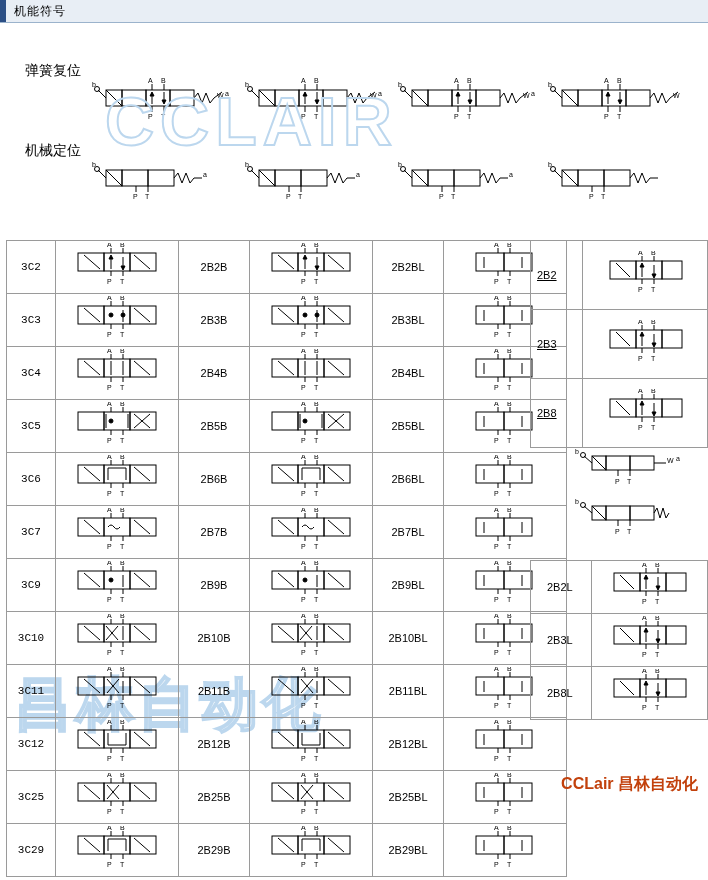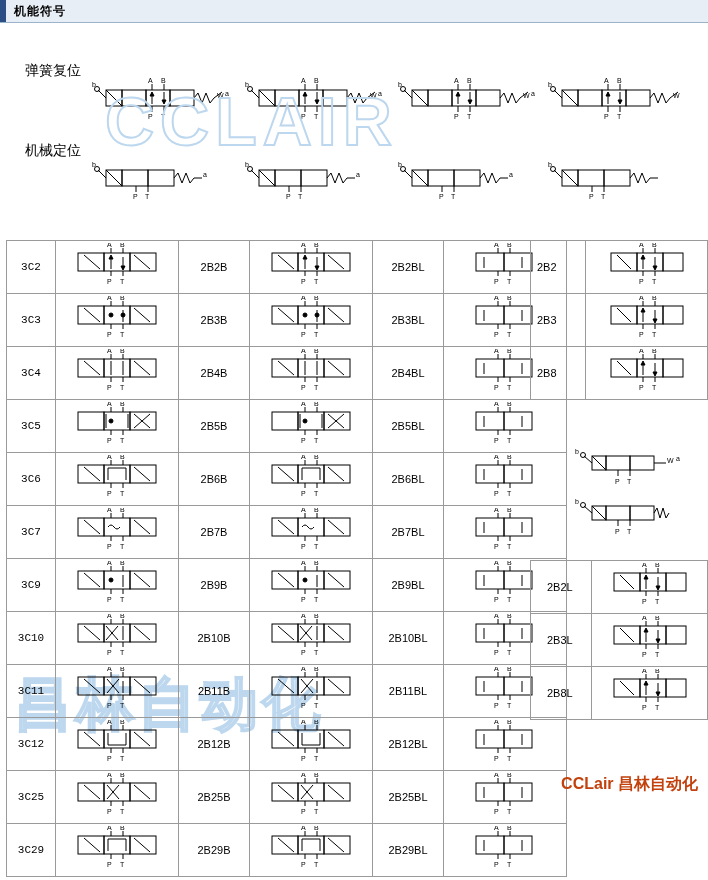--- a/index.html
+++ b/index.html
@@ -15,21 +15,21 @@
   .header{
     position:absolute;left:0;top:0;width:708px;height:22px;
     background:#e8eef5;
     border-bottom:1px solid #9bb3cc;
   }
   .header .bar{
     position:absolute;left:0;top:0;width:6px;height:22px;background:#2b4f85;
   }
   .header .title{
     position:absolute;left:14px;top:3px;
-    font-size:12px;font-weight:bold;color:#000;
+    font-size:12px;font-weight:normal;color:#000;
     letter-spacing:1px;
   }
   
   .toplabel{
     position:absolute;font-size:14px;color:#000;
   }
   #lbl-spring{left:25px;top:62px;}
   #lbl-detent{left:25px;top:142px;}
 
   
@@ -69,22 +69,22 @@
   td.code{width:48px;font-size:11px;text-align:left;padding-left:6px;font-family:Liberation Mono, monospace;}
   td.sym-cell{width:122px;}
   td.code2{width:70px;text-align:left;padding-left:6px;}
 
   
   table.grid2{
     position:absolute;left:530px;top:240px;
     border-collapse:collapse;table-layout:fixed;
   }
   table.grid2 td{
-    border:1px solid #9a9a9a;padding:0;vertical-align:middle;
-    text-align:center;font-size:11px;height:52px;
+    border:1px solid #9a9a9a;padding:8px;vertical-align:middle;
+    text-align:center;font-size:11px;height:52px;text-decoration:underline;
   }
   table.grid2 td.code3{width:48px;text-align:left;padding-left:6px;}
   table.grid2 td.sym3{width:122px;}
 
   table.grid3{
     position:absolute;left:530px;top:560px;
     border-collapse:collapse;table-layout:fixed;
   }
   table.grid3 td{
     border:1px solid #9a9a9a;padding:0;vertical-align:middle;

